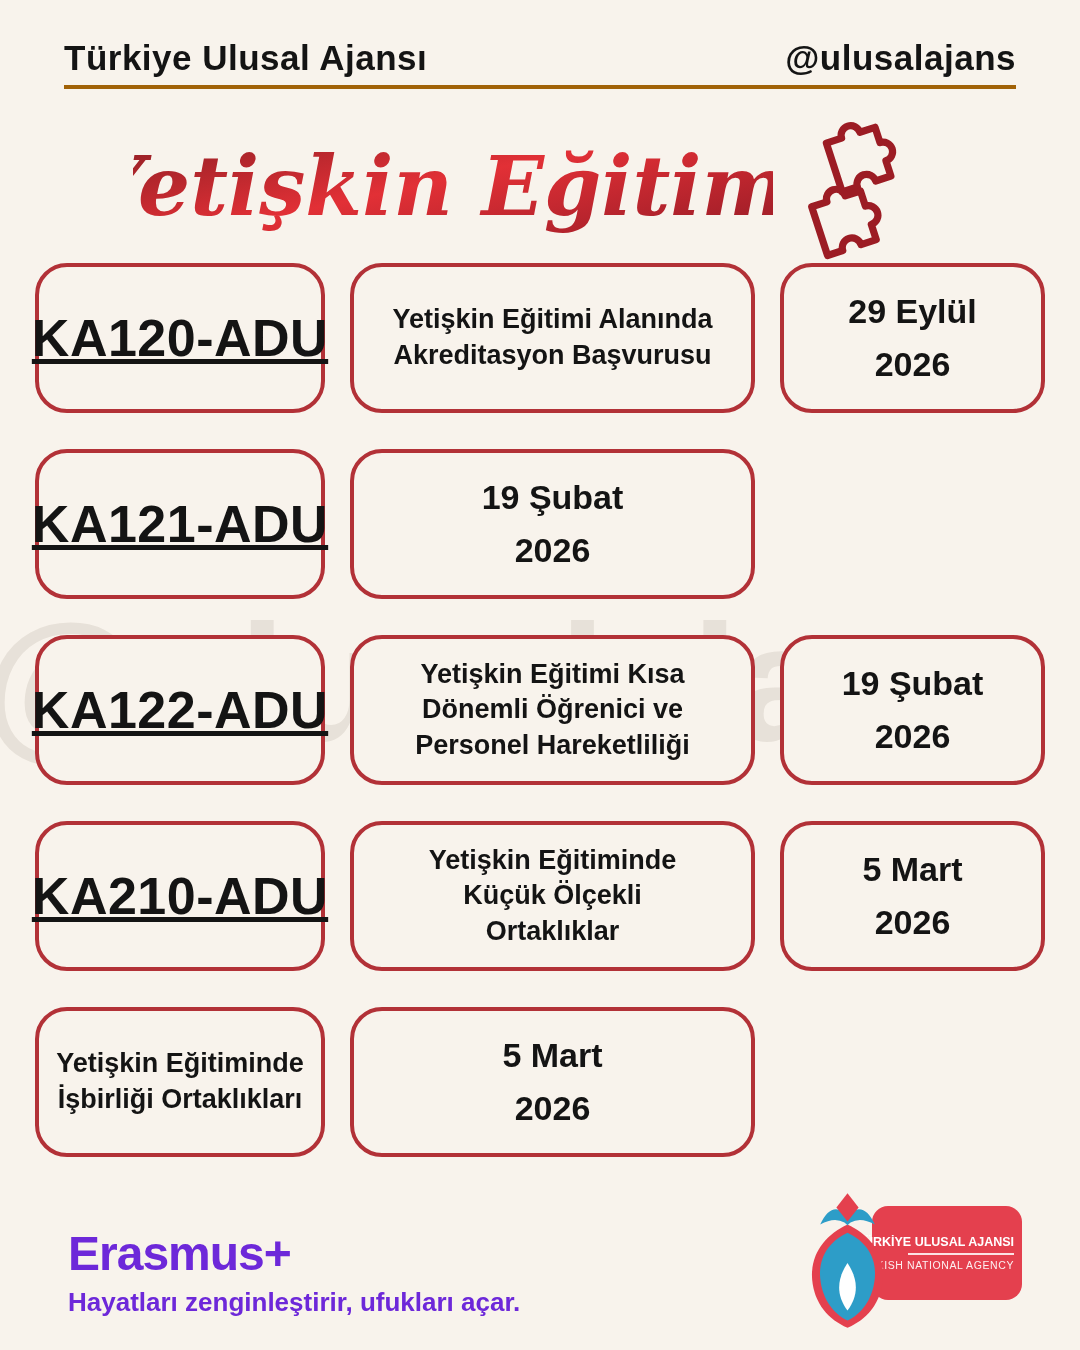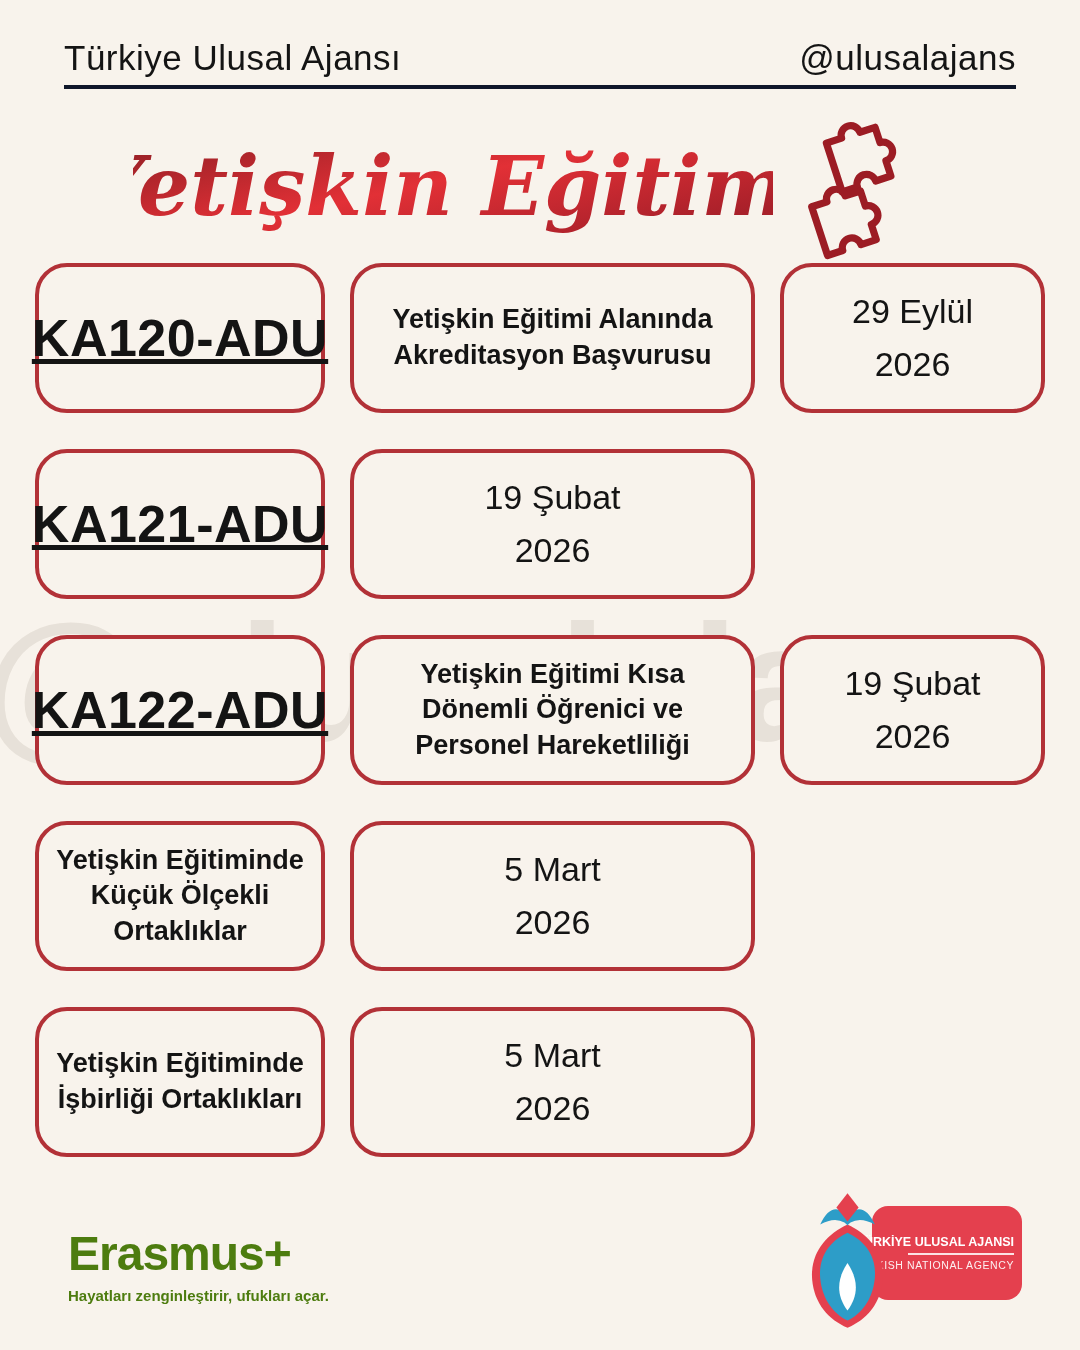--- a/index.html
+++ b/index.html
@@ -11,47 +11,47 @@
   
   .watermark{
     position:absolute;top:588px;left:-18px;z-index:0;
     font-size:166px;font-weight:700;letter-spacing:-3px;white-space:nowrap;
     color:rgba(84,68,48,0.10);
   }
   
   .header{
     position:absolute;top:38px;left:64px;right:64px;z-index:2;
     display:flex;justify-content:space-between;align-items:flex-end;
-    border-bottom:4px solid #0f172a;padding-bottom:7px;
-    font-size:35px;font-weight:400;letter-spacing:0.5px;
+    border-bottom:4px solid #a16207;padding-bottom:7px;
+    font-size:35px;font-weight:700;letter-spacing:0.5px;
   }
   
   .title-wrap{
     position:absolute;top:112px;left:0;right:0;height:150px;z-index:2;
     display:flex;align-items:center;justify-content:center;gap:14px;
   }
   .puzzle{margin-top:6px;}
   
   .grid{
     position:absolute;top:263px;left:35px;width:1010px;z-index:1;
     display:flex;flex-direction:column;gap:36px;
   }
   .row{display:grid;grid-template-columns:290px 1fr 265px;gap:25px;}
   .box{
     background:#f8f3ec;border:4px solid #b23137;border-radius:32px;
     min-height:150px;box-sizing:border-box;padding:14px 16px;
     display:flex;align-items:center;justify-content:center;text-align:center;
   }
   .code{font-size:52px;font-weight:800;letter-spacing:0.5px;white-space:nowrap;text-decoration:underline;}
   .desc{font-size:27px;font-weight:700;line-height:1.32;white-space:pre-line;}
-  .date{font-size:34px;font-weight:400;line-height:1.55;white-space:pre-line;}
+  .date{font-size:34px;font-weight:700;line-height:1.55;white-space:pre-line;}
   
-  .erasmus-block{position:absolute;left:68px;top:1226px;z-index:2;color:#4d7c0f;}
+  .erasmus-block{position:absolute;left:68px;top:1226px;z-index:2;color:#6d28d9;}
   .erasmus-name{font-size:48px;font-weight:800;letter-spacing:-1px;}
-  .erasmus-tag{font-size:15px;font-weight:700;margin-top:6px;text-align:right;}
+  .erasmus-tag{font-size:26px;font-weight:700;margin-top:6px;text-align:right;}
   .agency-logo{position:absolute;left:800px;top:1190px;width:250px;height:145px;z-index:2;}
   .agency-badge{
     position:absolute;left:72px;top:16px;width:150px;height:94px;
     background:#e4404e;border-radius:16px;box-sizing:border-box;
     display:flex;flex-direction:column;justify-content:center;align-items:flex-end;
     padding:8px 8px 8px 40px;color:#fff;text-align:center;
   }
   .agency-line1{font-size:12.5px;font-weight:800;white-space:nowrap;}
   .agency-divider{width:106px;height:1.5px;background:rgba(255,255,255,0.85);margin:4px 0;}
   .agency-line2{font-size:10.5px;font-weight:400;letter-spacing:0.6px;white-space:nowrap;color:rgba(255,255,255,0.92);transform:scaleY(1.05);}
@@ -124,20 +124,23 @@
 Personel Hareketliliği</span>
         </div>
       <div class="box">
           <span class="date">19 Şubat
 2026</span>
         </div>
     </div>
 
     <div class="row">
       <div class="box">
+          <span class="code">KA210-ADU</span>
+        </div>
+      <div class="box">
           <span class="desc">Yetişkin Eğitiminde
 Küçük Ölçekli
 Ortaklıklar</span>
         </div>
       <div class="box">
           <span class="date">5 Mart
 2026</span>
         </div>
     </div>
 

